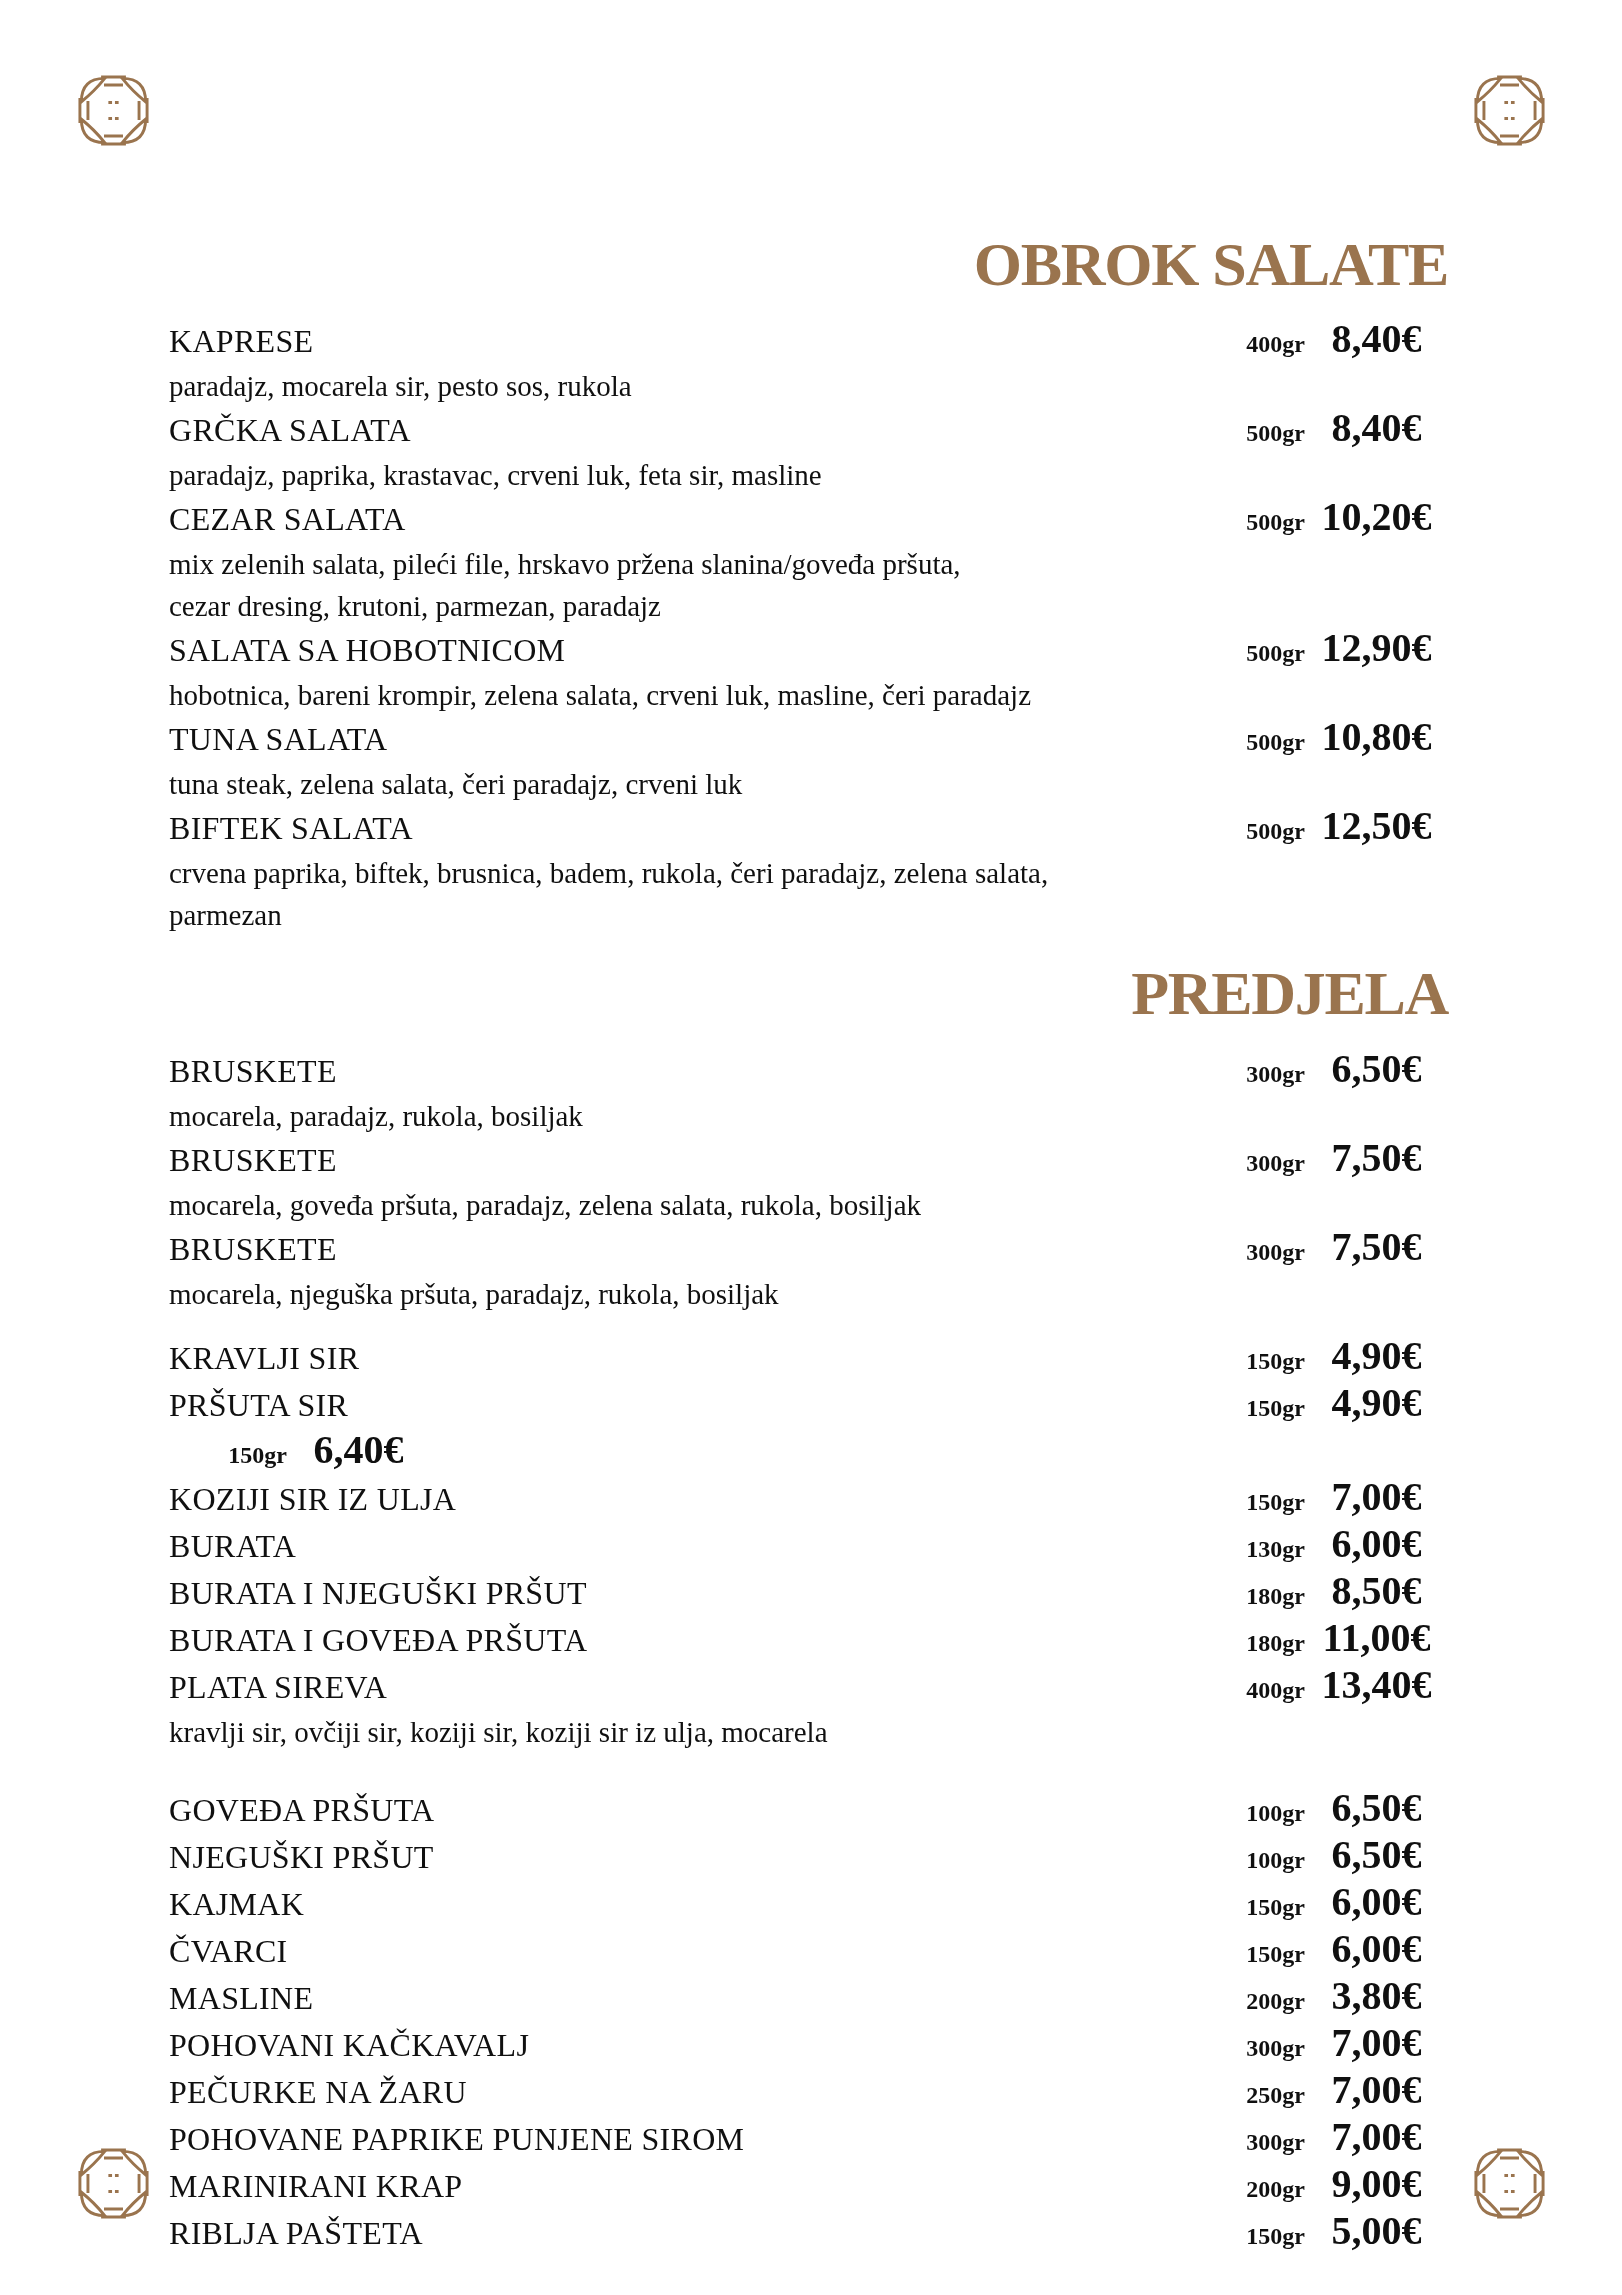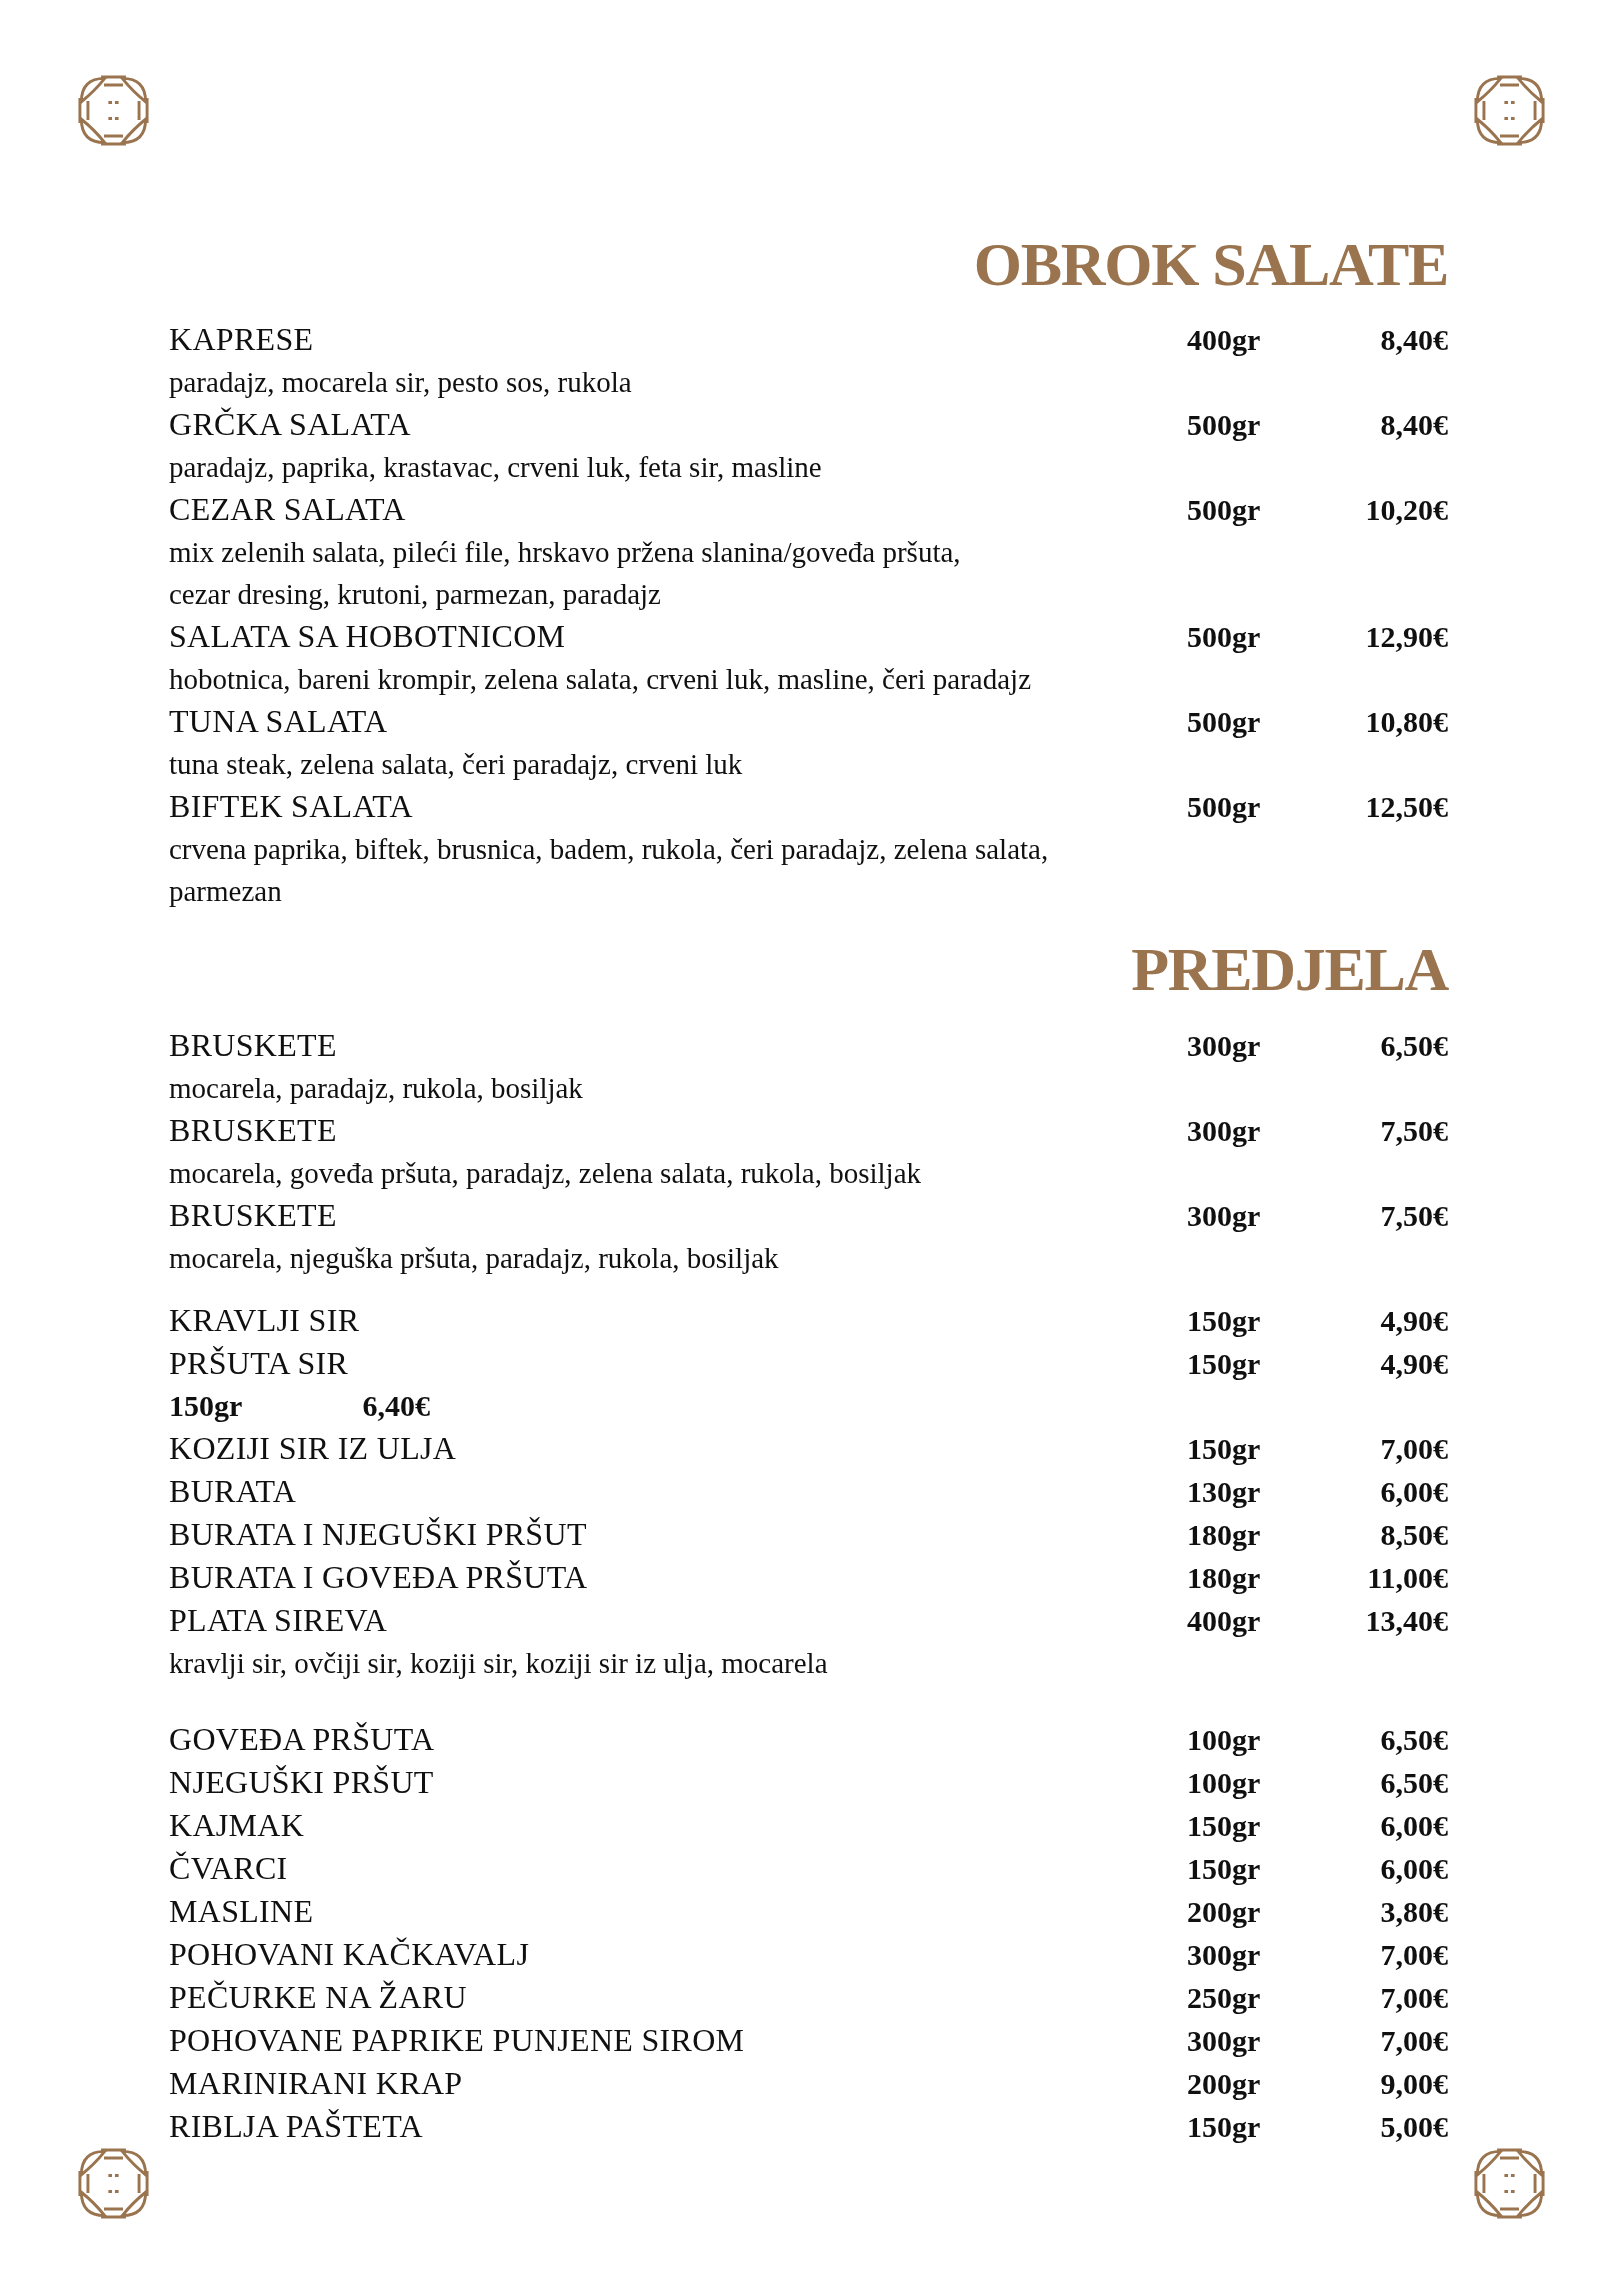--- a/index.html
+++ b/index.html
@@ -20,22 +20,22 @@
     font-size:62px;line-height:1.12;letter-spacing:-1.3px;
     color:#9A744E;
   }
   .st-0{margin-top:230px;margin-bottom:18.3px;}
   .st-1{margin-top:23.6px;margin-bottom:19.6px;}
   .row{display:flex;align-items:baseline;line-height:42px;}
   .name{
     flex:1;font-weight:normal;font-size:32px;letter-spacing:0.3px;
     white-space:nowrap;
   }
-  .weight{width:118px;font-weight:bold;font-size:30px;white-space:nowrap;}
-  .price{width:143px;text-align:right;font-weight:bold;font-size:30px;white-space:nowrap;}
+  .weight{width:118px;text-align:right;font-weight:bold;font-size:24px;white-space:nowrap;}
+  .price{width:143px;text-align:center;font-weight:bold;font-size:40px;white-space:nowrap;}
   .desc{font-size:29px;line-height:42px;white-space:nowrap;}
   .gap-small{height:19.6px;}
   .gap-large{height:34px;}
 </style>
 </head>
 <body>
 
 <div class="page">
 
   <svg class="logo logo-tl" viewBox="0 0 100 100" fill="none" stroke="#9A744E" stroke-width="4">

